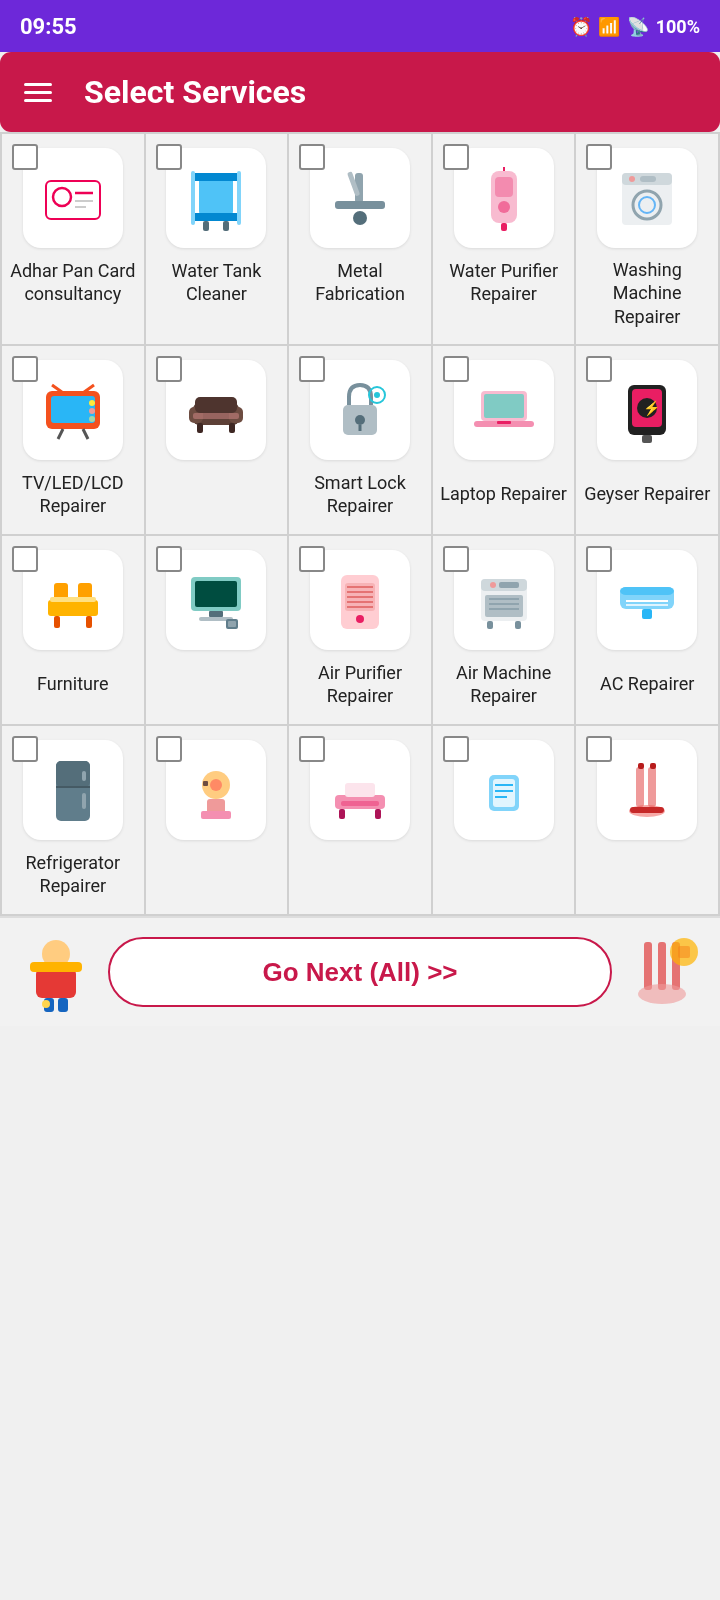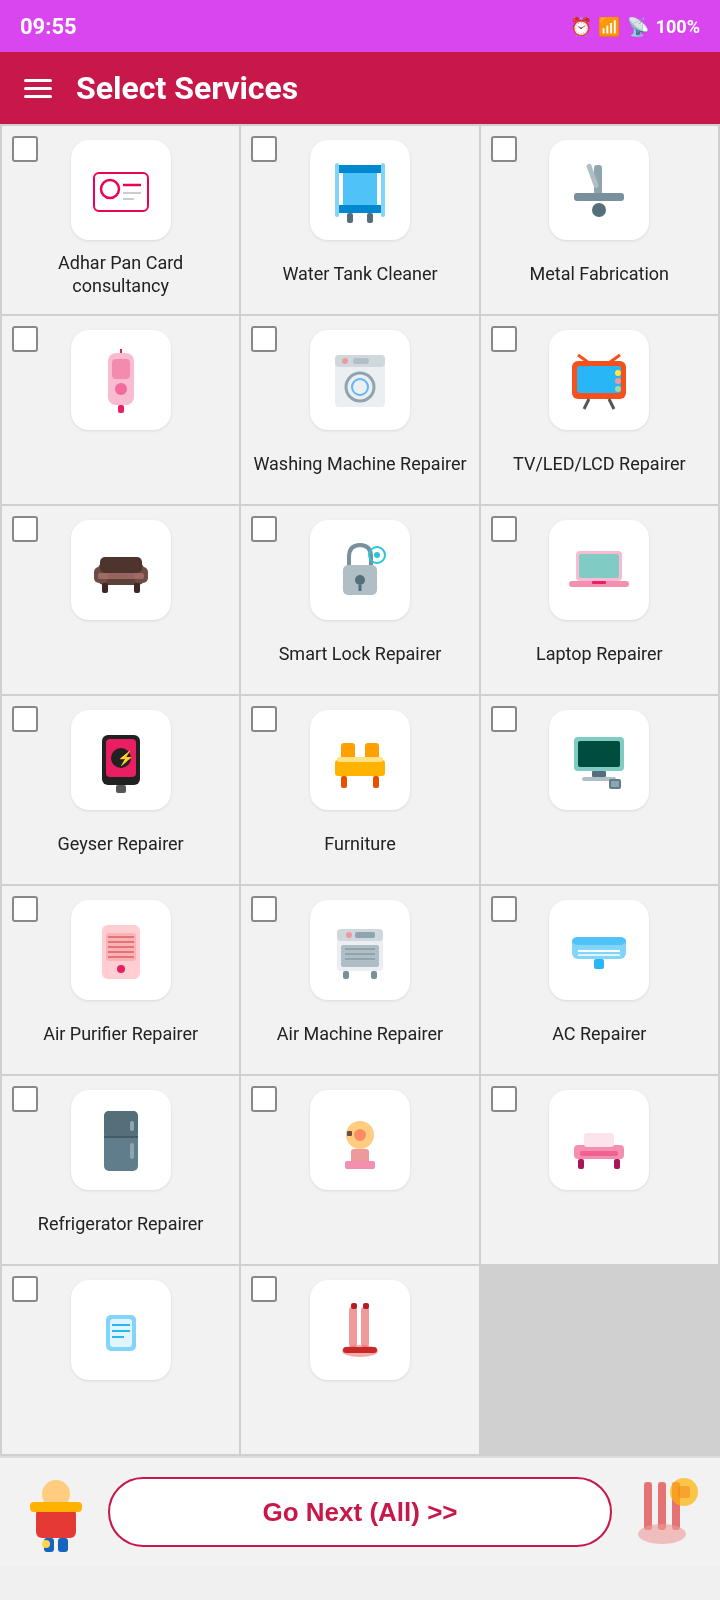--- a/index.html
+++ b/index.html
@@ -7,46 +7,47 @@
     body {
       width: 720px;
       min-height: 1600px;
       font-family: 'Roboto', Arial, sans-serif;
       background: #f0f0f0;
       overflow-x: hidden;
     }
 
     
     .status-bar {
-      background: #d946ef;
+      background: #6d28d9;
       color: white;
       height: 52px;
       display: flex;
       align-items: center;
       justify-content: space-between;
       padding: 16px 20px;
       font-size: 22px;
       font-weight: bold;
     }
     .status-right {
       display: flex;
       align-items: center;
       gap: 6px;
       font-size: 18px;
     }
 
     
     .header {
       background: #c8184a;
       color: white;
-      height: 72px;
+      height: 80px;
       display: flex;
       align-items: center;
       padding: 0 24px;
-      gap: 24px;
+      gap: 32px;
+      border-radius: 11px;
     }
     .hamburger {
       display: flex;
       flex-direction: column;
       gap: 5px;
       cursor: pointer;
     }
     .hamburger span {
       display: block;
       width: 28px;
@@ -56,21 +57,21 @@
     }
     .header-title {
       font-size: 32px;
       font-weight: bold;
       color: white;
     }
 
     
     .services-grid {
       display: grid;
-      grid-template-columns: repeat(3, 1fr);
+      grid-template-columns: repeat(5, 1fr);
       gap: 2px;
       background: #d0d0d0;
       padding: 2px;
     }
 
     .service-cell {
       background: #f2f2f2;
       display: flex;
       flex-direction: column;
       align-items: center;
@@ -231,20 +232,21 @@
       </div>
     <div class="service-icon">
       <svg viewBox="0 0 70 70" xmlns="http://www.w3.org/2000/svg">
         <rect x="22" y="8" width="26" height="52" rx="8" fill="#f8bbd0"></rect>
         <rect x="26" y="14" width="18" height="20" rx="4" fill="#e91e63" opacity="0.3"></rect>
         <circle cx="35" cy="44" r="6" fill="#e91e63" opacity="0.5"></circle>
         <rect x="32" y="60" width="6" height="8" rx="2" fill="#e91e63"></rect>
         <line x1="35" y1="8" x2="35" y2="4" stroke="#e91e63" stroke-width="2"></line>
       </svg>
     </div>
+    <span class="service-label">Water Purifier Repairer</span>
   </div>
 
   <div class="service-cell">
     <div class="checkbox-area">
         <div class="checkbox-box"></div>
       </div>
     <div class="service-icon">
       <svg viewBox="0 0 70 70" xmlns="http://www.w3.org/2000/svg">
         <rect x="10" y="10" width="50" height="52" rx="4" fill="#eceff1"></rect>
         <rect x="10" y="10" width="50" height="12" rx="4" fill="#cfd8dc"></rect>

